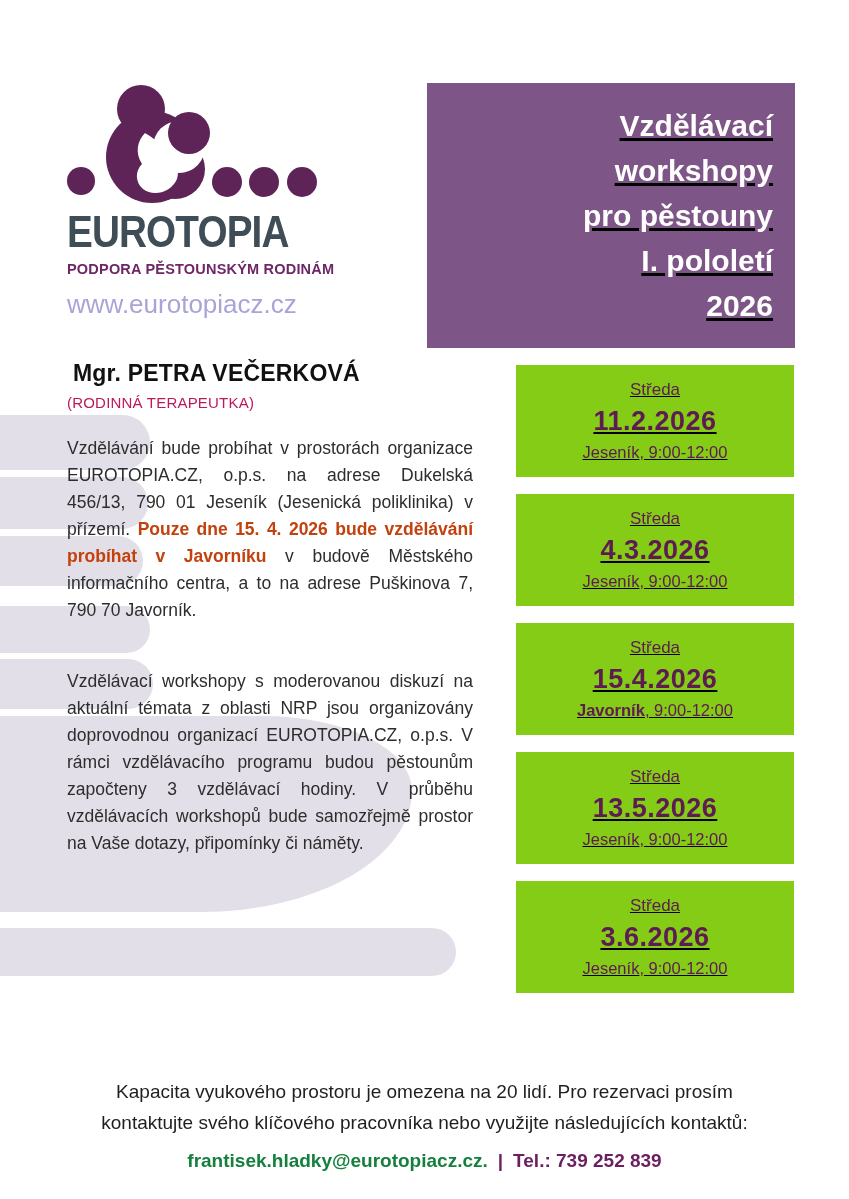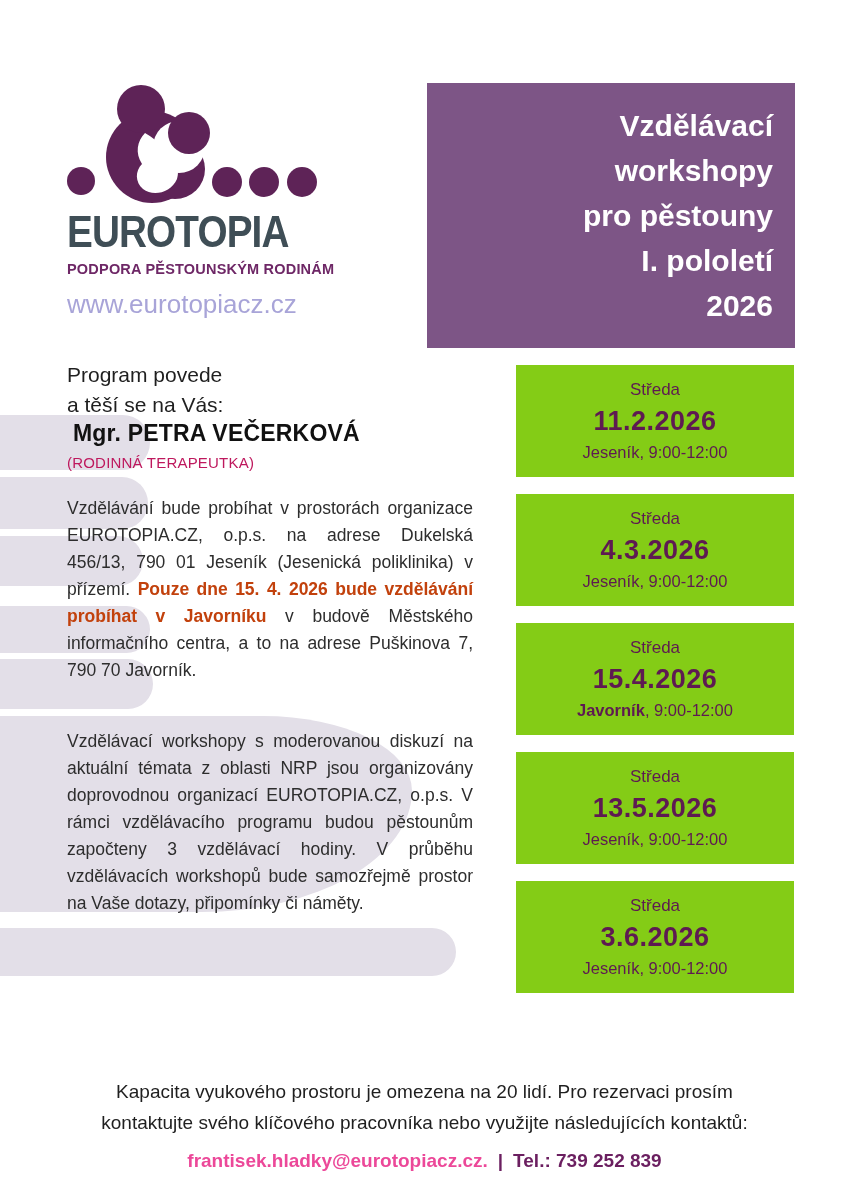--- a/index.html
+++ b/index.html
@@ -27,21 +27,21 @@
   .website{margin-top:12px;font-size:26px;font-weight:normal;color:#a8a4d8;text-decoration:none;display:inline-block;}
   
   .left-col{position:absolute;left:67px;top:360px;width:406px;color:#1f1f1f;}
   .lead{font-size:21px;line-height:30px;white-space:pre-line;}
   .speaker-name{padding-left:6px;font-size:23px;font-weight:bold;letter-spacing:.2px;color:#111;}
   .speaker-role{margin-top:7px;font-size:15px;color:#be185d;letter-spacing:.2px;}
   .para{margin-top:24px;font-size:17.5px;line-height:27px;color:#2d2d2d;text-align:justify;}
   .para.second{margin-top:44px;}
   .para b{color:#c2410c;}
   
-  .right-col{position:absolute;left:427px;top:83px;width:368px;}
+  .right-col{position:absolute;left:427px;top:83px;width:368px;text-decoration:underline;}
   .title-box{
     width:368px;height:265px;background:#7d5586;box-sizing:border-box;
     display:flex;align-items:center;justify-content:flex-end;padding:10px 22px;
   }
   .title-box .title-text{
     color:#ffffff;font-size:30px;font-weight:bold;line-height:45px;text-align:right;white-space:pre-line;
   }
   .card{
     margin-left:89px;margin-top:17px;width:278px;height:112px;background:#84cc16;
     display:flex;flex-direction:column;align-items:center;justify-content:center;gap:6px;
@@ -49,21 +49,21 @@
   }
   .card-day{font-size:17px;}
   .card-date{font-size:27px;font-weight:bold;letter-spacing:.5px;}
   .card-loc{font-size:16.5px;}
   .place-bold{font-weight:bold;}
   
   .footer{position:absolute;left:0;top:1076px;width:849px;text-align:center;}
   .capacity{font-size:19px;line-height:31px;color:#1f1f1f;white-space:pre-line;}
   .contact{margin-top:12px;font-size:19px;font-weight:bold;color:#6b1f60;}
   .contact .sep{margin:0 10px;}
-  .contact a{color:#ec4899;text-decoration:none;}
+  .contact a{color:#15803d;text-decoration:none;}
 </style>
 </head>
 <body>
 
 <div class="page">
 
   <div>
     <div class="shape s1"></div>
     <div class="shape s2"></div>
     <div class="shape s3"></div>
@@ -87,22 +87,20 @@
         <circle cx="197" cy="97" r="15"></circle>
         <circle cx="235" cy="97" r="15"></circle>
       </g>
     </svg>
     <div class="wordmark">EUROTOPIA</div>
     <div class="tagline">PODPORA PĚSTOUNSKÝM RODINÁM</div>
     <a href="#" class="website">www.eurotopiacz.cz</a>
   </div>
 
   <div class="left-col">
-    <div class="lead">Program povede
-a těší se na Vás:</div>
     <div class="speaker-name">Mgr. PETRA VEČERKOVÁ</div>
     <div class="speaker-role">(RODINNÁ TERAPEUTKA)</div>
     <p class="para"><span>Vzdělávání bude probíhat v prostorách organizace EUROTOPIA.CZ, o.p.s. na adrese Dukelská 456/13, 790 01 Jeseník (Jesenická poliklinika) v přízemí. </span><b>Pouze dne 15. 4. 2026 bude vzdělávání probíhat v Javorníku</b><span> v budově Městského informačního centra, a to na adrese Puškinova 7, 790 70 Javorník.</span></p>
     <p class="para second">Vzdělávací workshopy s moderovanou diskuzí na aktuální témata z oblasti NRP jsou organizovány doprovodnou organizací EUROTOPIA.CZ, o.p.s. V rámci vzdělávacího programu budou pěstounům započteny 3 vzdělávací hodiny. V průběhu vzdělávacích workshopů bude samozřejmě prostor na Vaše dotazy, připomínky či náměty.</p>
   </div>
 
   <div class="right-col">
     <div class="title-box">
       <div class="title-text">Vzdělávací
 workshopy

